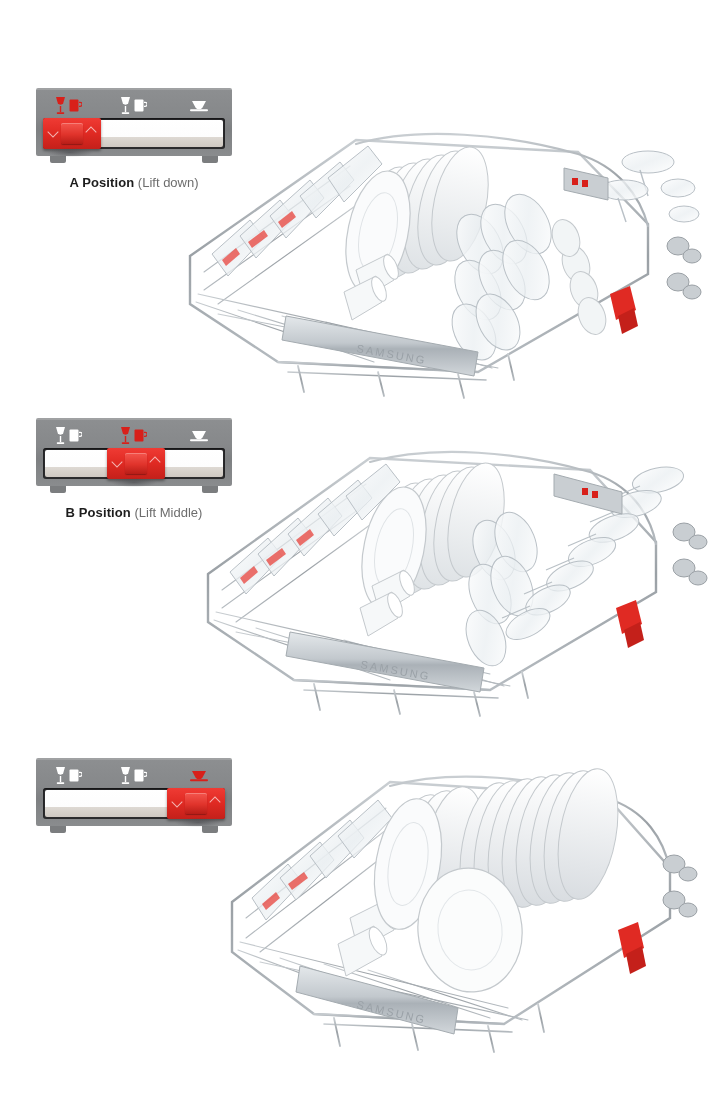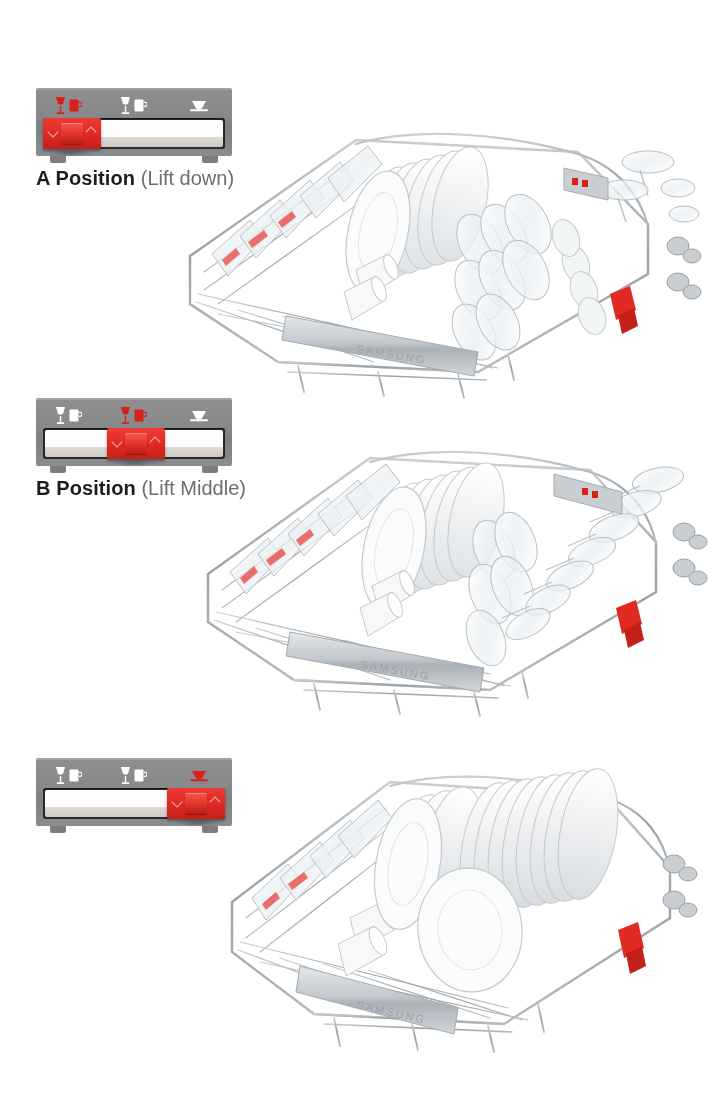--- a/index.html
+++ b/index.html
@@ -16,21 +16,21 @@
     -webkit-font-smoothing: antialiased;
   }
 
   
   .pos-block {
     position: absolute;
     left: 36px;
     width: 196px;
   }
   #block-a { top: 88px; }
-  #block-b { top: 398px; }
+  #block-b { top: 418px; }
   #block-c { top: 758px; }
 
   
   .panel {
     position: relative;
     width: 196px;
     height: 75px;
   }
   .panel-body {
     position: absolute;
@@ -142,23 +142,23 @@
     height: 9px;
     background: radial-gradient(ellipse at center, rgba(40,40,45,.40) 0%, rgba(40,40,45,0) 72%);
     pointer-events: none;
   }
   .knob-shadow.at-a { left: 11px; }
   .knob-shadow.at-b { left: 75px; }
   .knob-shadow.at-c { right: 11px; }
 
   
   .caption {
-    margin-top: 3px;
+    margin-top: 12px;
     text-align: center;
-    font-size: 20px;
+    font-size: 13px;
     line-height: 1.25;
     white-space: nowrap;
   }
   .caption .strong {
     font-weight: bold;
     color: #1d1d1d;
     letter-spacing: .1px;
   }
   .caption .muted {
     color: #6d6d6d;

